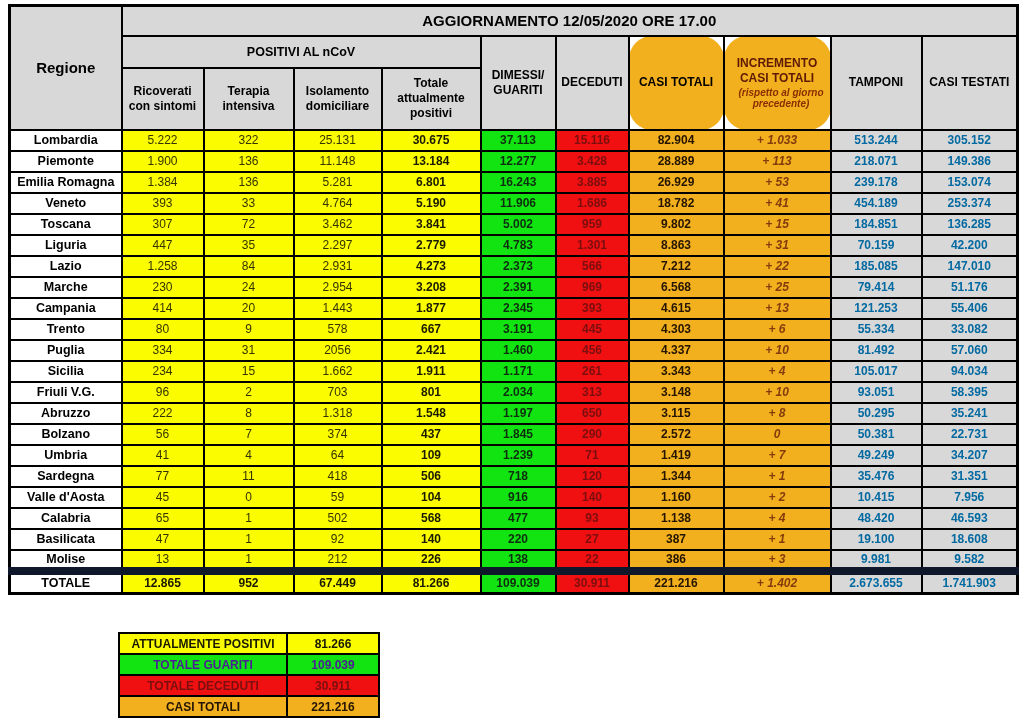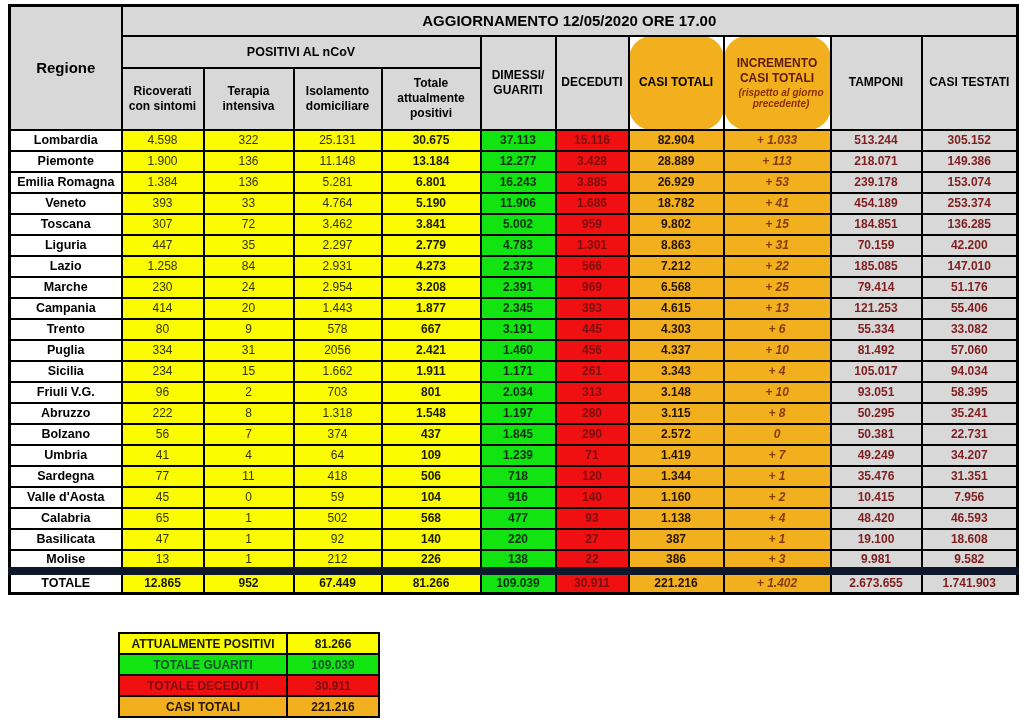--- a/index.html
+++ b/index.html
@@ -67,21 +67,21 @@
     font-weight: bold;
     font-size: 12.5px;
     color: #000;
   }
   td.cy  { background: var(--yellow); font-size: 12px; color: #333300; }
   td.cb  { font-weight: bold; color: #1a1a00; }
   td.cg  { background: var(--green); font-weight: bold; font-size: 12px; color: #0f2d0f; }
   td.cr  { background: var(--red); font-weight: bold; font-size: 12px; color: var(--deceduti-text); }
   td.co  { background: var(--orange); font-size: 12px; color: #241400; }
   td.ci  { font-style: italic; font-weight: 600; color: var(--incremento-text); }
-  td.cgr { background: var(--header-gray); font-weight: bold; font-size: 12px; color: #7f1d1d; }
+  td.cgr { background: var(--header-gray); font-weight: bold; font-size: 12px; color: #0369a1; }
   tr.total-row { height: 23px; }
   tr.total-row td { border-top: 8px solid #0f172a; font-weight: bold; }
   tr.total-row td.cy { font-weight: bold; color: #1a1a00; }
   
   table.legend {
     border-collapse: collapse;
     table-layout: fixed;
     margin: 37px 0 0 110px;
     border: 2px solid #000;
   }
@@ -90,21 +90,21 @@
     height: 19px;
     text-align: center;
     font-size: 12px;
     font-weight: bold;
     padding: 0 4px;
     box-sizing: border-box;
   }
   .lg-label { width: 168px; }
   .lg-value { width: 92px; }
   tr.lg-yellow td { background: var(--yellow); color: #1a1a00; }
-  tr.lg-green  td { background: var(--green);  color: #14532d; }
+  tr.lg-green  td { background: var(--green);  color: #4c1d95; }
   tr.lg-red    td { background: var(--red);    color: var(--deceduti-text); }
   tr.lg-orange td { background: var(--orange); color: #241400; }
 </style>
 </head>
 <body>
 
 <div id="stage">
 
   <table class="main">
     <colgroup>
@@ -142,21 +142,21 @@
       <tr class="subrow">
         <th class="hcol">Ricoverati con sintomi</th>
         <th class="hcol">Terapia intensiva</th>
         <th class="hcol">Isolamento domiciliare</th>
         <th class="hcol">Totale attualmente positivi</th>
       </tr>
     </thead>
     <tbody>
         <tr>
           <td class="creg">Lombardia</td>
-          <td class="cy">4.598</td>
+          <td class="cy">5.222</td>
           <td class="cy">322</td>
           <td class="cy">25.131</td>
           <td class="cy cb">30.675</td>
           <td class="cg">37.113</td>
           <td class="cr">15.116</td>
           <td class="co cb">82.904</td>
           <td class="co ci">+ 1.033</td>
           <td class="cgr">513.244</td>
           <td class="cgr">305.152</td>
         </tr>
@@ -316,21 +316,21 @@
           <td class="cgr">93.051</td>
           <td class="cgr">58.395</td>
         </tr>
         <tr>
           <td class="creg">Abruzzo</td>
           <td class="cy">222</td>
           <td class="cy">8</td>
           <td class="cy">1.318</td>
           <td class="cy cb">1.548</td>
           <td class="cg">1.197</td>
-          <td class="cr">280</td>
+          <td class="cr">650</td>
           <td class="co cb">3.115</td>
           <td class="co ci">+ 8</td>
           <td class="cgr">50.295</td>
           <td class="cgr">35.241</td>
         </tr>
         <tr>
           <td class="creg">Bolzano</td>
           <td class="cy">56</td>
           <td class="cy">7</td>
           <td class="cy">374</td>

